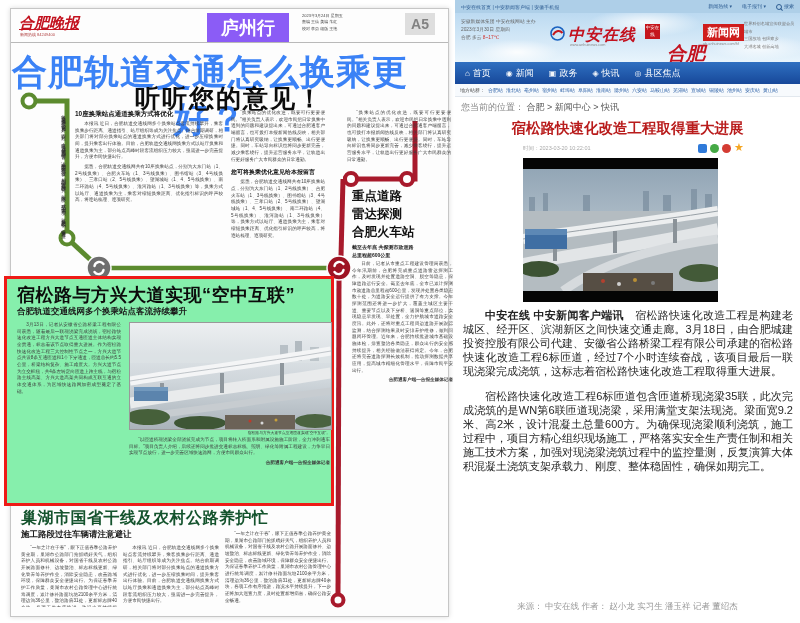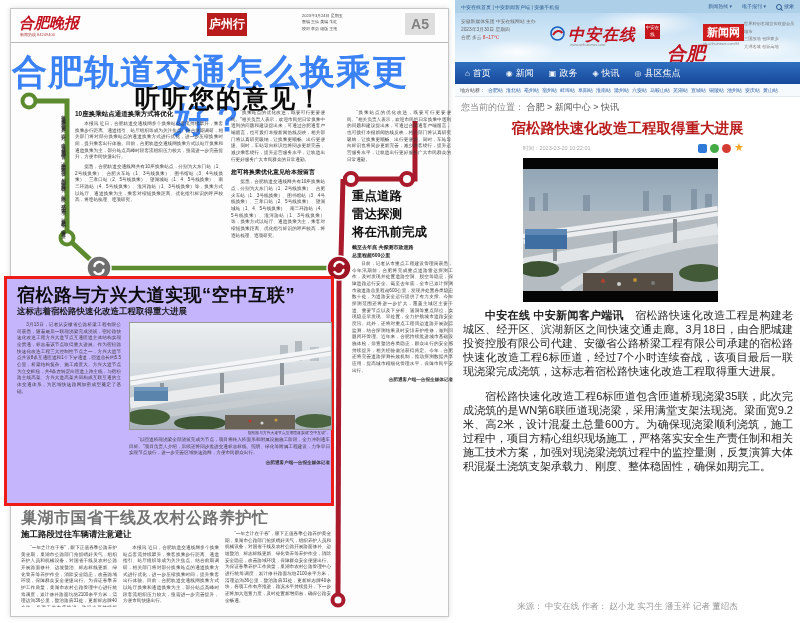--- a/index.html
+++ b/index.html
@@ -8,21 +8,21 @@
   .abs{position:absolute;}
   
   #paper{position:absolute;left:10px;top:8px;width:437px;height:607px;background:#fdfdfd;
          border:1px solid #c6c6c6;box-shadow:0 0 5px rgba(0,0,0,.15);overflow:visible;}
   .serifred{font-family:"Liberation Serif","DejaVu Serif",serif;color:#c3121f;font-weight:bold;font-style:italic;}
   .np-txt{font-size:4.6px;line-height:1.45;color:#3c3c3c;text-align:justify;overflow:hidden;}
   .np-txt p{margin:0 0 3px 0;text-indent:2em;}
   .np-sub{font-weight:bold;color:#111;}
   .vtxt{writing-mode:vertical-rl;font-size:4.6px;line-height:1.9;color:#2b2b2b;letter-spacing:1px;overflow:hidden;}
   .sig{text-align:right;font-weight:bold;}
-  #redbox{position:absolute;left:-7px;top:267px;width:324px;height:224px;border:3px solid #ee1b17;background:#c4b5fd;z-index:4;}
+  #redbox{position:absolute;left:-7px;top:267px;width:324px;height:224px;border:3px solid #ee1b17;background:#86efac;z-index:4;}
   
   #web{position:absolute;left:455px;top:0;width:345px;height:623px;background:#fff;}
   #topbar{position:absolute;left:0;top:0;width:345px;height:13px;background:#aecfe8;
           display:flex;justify-content:space-between;align-items:center;padding:0 6px;box-sizing:border-box;
           font-size:5px;color:#2f5e93;}
   #banner{position:absolute;left:0;top:13px;width:345px;height:49px;
           background:
             radial-gradient(ellipse 60px 18px at 18% 80%, rgba(255,255,255,.9), rgba(255,255,255,0) 70%),
             radial-gradient(ellipse 80px 20px at 55% 20%, rgba(255,255,255,.85), rgba(255,255,255,0) 70%),
             radial-gradient(ellipse 70px 18px at 88% 70%, rgba(255,255,255,.8), rgba(255,255,255,0) 70%),
@@ -49,23 +49,23 @@
   .mag{display:inline-block;width:4px;height:4px;border:1px solid #2f5e93;border-radius:50%;position:relative;margin-right:2px;vertical-align:middle;}
   .mag::after{content:"";position:absolute;width:3px;height:1px;background:#2f5e93;transform:rotate(45deg);right:-2px;bottom:-1px;}
 </style>
 </head>
 <body>
 
 <div id="canvas">
 
   <div id="paper">
 
-    <div class="abs serifred" style="left:8px;top:5px;font-size:15px;">合肥晚报</div>
+    <div class="abs serifred" style="left:8px;top:5px;font-size:15px;text-decoration:underline;">合肥晚报</div>
     <div class="abs" style="left:9px;top:23px;font-size:4px;color:#b04040;">新闻热线 84249400</div>
-    <div class="abs" style="left:196px;top:4px;background:#b91c1c;color:#fff;font-weight:bold;font-size:12px;padding:3px 2px;">庐州行</div>
+    <div class="abs" style="left:196px;top:4px;background:#8b5cf6;color:#fff;font-weight:bold;font-size:18px;padding:3px 14px;">庐州行</div>
     <div class="abs" style="right:50px;top:4px;width:96px;font-size:4px;color:#444;line-height:1.6;">
         <span style="display:block;">2023年3月24日 星期五</span>
         <span style="display:block;">责编 王倩 美编 朱红</span>
         <span style="display:block;">校对 李勇 组版 王艳</span>
       </div>
     <div class="abs" style="right:13px;top:4px;background:#dedede;color:#828282;font-weight:bold;font-size:14px;padding:3px 6px;">A5</div>
     <div class="abs" style="left:0;top:33px;width:437px;border-top:1px solid #b9b9b9;"></div>
 
     <div class="abs" style="left:0;top:40px;width:398px;text-align:center;font-size:35px;font-weight:bold;color:#3b82f6;letter-spacing:1px;">合肥轨道交通怎么换乘更好？</div>
     <div class="abs" style="left:0;top:73px;width:437px;text-align:center;font-size:25px;font-weight:bold;color:#0c0c0c;letter-spacing:2px;">听听您的意见！</div>
@@ -116,34 +116,34 @@
         </div>
     </div>
 
     <div class="abs np-txt" style="left:336px;top:101px;width:104px;height:60px;z-index:2;">
       <p>“换乘站点的优化改造，既要可行更要便民。”相关负责人表示，欢迎市民把日常换乘中遇到的问题和建议提出来，可通过合肥通客户端留言，也可拨打本报新闻热线反映，相关部门将认真研究吸纳，让换乘更顺畅、出行更便捷。同时，车站导向标识也将同步更新完善，减少乘客绕行，提升运营服务水平，让轨道出行更好服务广大市民群众的日常通勤。</p>
     </div>
 
     <div class="abs" style="left:341px;top:178px;width:101px;font-size:12.5px;font-weight:bold;color:#101010;line-height:1.45;z-index:2;">
       <div>重点道路</div>
       <div>雷达探测</div>
-      <div>将在汛前完成</div>
+      <div>合肥火车站</div>
     </div>
     <div class="abs" style="left:341px;top:235px;width:100px;font-size:5px;font-weight:bold;color:#222;line-height:1.5;z-index:2;">
       <div>截至去年底 共探测市政道路</div>
       <div>总里程超600公里</div>
     </div>
     <div class="abs np-txt" style="left:341px;top:252px;width:101px;height:330px;z-index:2;">
       <p>日前，记者从市重点工程建设管理局获悉，今年汛期前，合肥将完成重点道路雷达探测工作，及时发现并处置道路空洞、脱空等隐患，保障道路运行安全。截至去年底，全市已累计探测市政道路总里程超600公里，发现并处置各类隐患数十处，为道路安全运行提供了有力支撑。今年探测范围还将进一步扩大，覆盖主城区主要干道、重要节点以及下穿桥、涵洞等重点部位，实现隐患早发现、早处置，全力护航城市道路安全度汛。此外，还将对重点工程周边道路开展跟踪监测，结合探测结果及时安排养护维修，做到问题闭环管理。近年来，合肥持续推进城市基础设施体检，排查整治各类隐患，群众出行的安全感持续提升，相关经验做法获得肯定。今年，合肥还将完善道路探测长效机制，推动探测数据共享应用，提高城市精细化管理水平，保障市民平安出行。</p>
       <p class="sig" style="text-indent:0;">合肥通客户端—合报全媒体记者</p>
     </div>
 
     <div id="redbox">
       <div class="abs" style="left:10px;top:4px;width:310px;font-size:18px;font-weight:bold;color:#0b0b0b;letter-spacing:.5px;">宿松路与方兴大道实现“空中互联”</div>
-      <div class="abs" style="left:10px;top:27px;font-size:8.5px;font-weight:bold;color:#1a1a1a;">这标志着宿松路快速化改造工程取得重大进展</div>
+      <div class="abs" style="left:10px;top:27px;font-size:8.5px;font-weight:bold;color:#1a1a1a;">合肥轨道交通线网多个换乘站点客流持续攀升</div>
       <div class="abs np-txt" style="left:10px;top:43px;width:104px;height:174px;">
         <p>3月13日，记者从安徽省公路桥梁工程有限公司获悉，随着最后一联现浇梁完成浇筑，宿松路快速化改造工程方兴大道节点互通匝道主体结构实现全贯通，标志着该节点取得重大进展。作为宿松路快速化改造工程三大控制性节点之一，方兴大道节点共设8条互通匝道和1个下穿通道，匝道总长约5.5公里，桥梁结构复杂、施工难度大。方兴大道节点为立交枢纽，共4条左转定向匝道上跨主线，与宿松路主线高架、方兴大道高架共同构成互联互通的立体交通体系，为区域快速路网加密成型奠定了基础。</p>
       </div>
 
       <svg class="abs" style="left:122px;top:43px;border:1px solid #999;" width="201" height="106" viewBox="0 0 201 106">
         <defs>
           <linearGradient id="fog" x1="0" y1="0" x2="0" y2="1">
             <stop offset="0" stop-color="#eceff1"></stop>
               <stop offset=".55" stop-color="#cfd6db"></stop>
               <stop offset="1" stop-color="#aab3ba"></stop>
@@ -171,21 +171,21 @@
           <circle cx="132" cy="100" r="1.5" fill="#d8d8d8"></circle>
           <circle cx="146" cy="97" r="1.5" fill="#c8a13a"></circle>
       </svg>
       <div class="abs" style="left:122px;top:151px;width:201px;font-size:3.8px;color:#333;text-align:right;">宿松路与方兴大道节点互通匝道实现“空中互联”。</div>
       <div class="abs np-txt" style="left:122px;top:158px;width:201px;height:58px;">
         <p>“以匝道桥现浇梁全部浇筑完成为节点，项目将转入桥面系和附属设施施工阶段，全力冲刺通车目标。”项目负责人介绍，后续还将同步推进交通标志标线、照明、绿化等附属工程建设，力争早日实现节点放行，进一步完善区域快速路网，方便市民群众出行。</p>
         <p class="sig" style="text-indent:0;">合肥通客户端—合报全媒体记者</p>
       </div>
     </div>
 
-    <div class="abs" style="left:10px;top:499px;width:320px;font-size:16px;font-weight:bold;color:#737373;letter-spacing:.5px;z-index:2;">巢湖市国省干线及农村公路养护忙</div>
+    <div class="abs" style="left:10px;top:499px;width:320px;font-size:16px;font-weight:bold;color:#14532d;letter-spacing:.5px;z-index:2;">巢湖市国省干线及农村公路养护忙</div>
     <div class="abs" style="left:10px;top:520px;font-size:8.5px;font-weight:bold;color:#1a1a1a;z-index:2;">施工路段过往车辆请注意避让</div>
     <div class="abs np-txt" style="left:10px;top:536px;width:96px;height:62px;z-index:2;">
         <p>“一年之计在于春”，眼下正值春季公路养护黄金期，巢湖市公路部门抢抓晴好天气，组织养护人员和机械设备，对国省干线及农村公路开展路面修补、边坡整治、标志标线更新、绿化管养等养护作业，消除安全隐患，改善路域环境，保障群众安全便捷出行。为保证春季养护工作质量，巢湖市农村公路管理中心进行统筹调度，累计修补路面坑塘2100余平方米，清理边沟36公里，整治路肩31处，更新标志牌40余块，各项工作有序推进，路况水平持续提升，下一步还将加大巡查力度，及时处置新增病害，确保公路安全畅通。</p>
       </div>
     <div class="abs np-txt" style="left:112px;top:536px;width:96px;height:62px;z-index:2;">
         <p>本报讯 近日，合肥轨道交通线网多个换乘站点客流持续攀升，乘客换乘步行距离、通道指引、站厅组织等成为关注焦点。结合前期调研，相关部门将对部分换乘站点的通道换乘方式进行优化，进一步压缩换乘时间，提升乘客出行体验。目前，合肥轨道交通线网换乘方式以站厅换乘和通道换乘为主，部分站点高峰时段客流组织压力较大，亟需进一步完善提升，方便市民快捷出行。</p>
       </div>
     <div class="abs np-txt" style="left:214px;top:522px;width:106px;height:80px;z-index:2;">
       <p>“一年之计在于春”，眼下正值春季公路养护黄金期，巢湖市公路部门抢抓晴好天气，组织养护人员和机械设备，对国省干线及农村公路开展路面修补、边坡整治、标志标线更新、绿化管养等养护作业，消除安全隐患，改善路域环境，保障群众安全便捷出行。为保证春季养护工作质量，巢湖市农村公路管理中心进行统筹调度，累计修补路面坑塘2100余平方米，清理边沟36公里，整治路肩31处，更新标志牌40余块，各项工作有序推进，路况水平持续提升，下一步还将加大巡查力度，及时处置新增病害，确保公路安全畅通。</p>
     </div>

